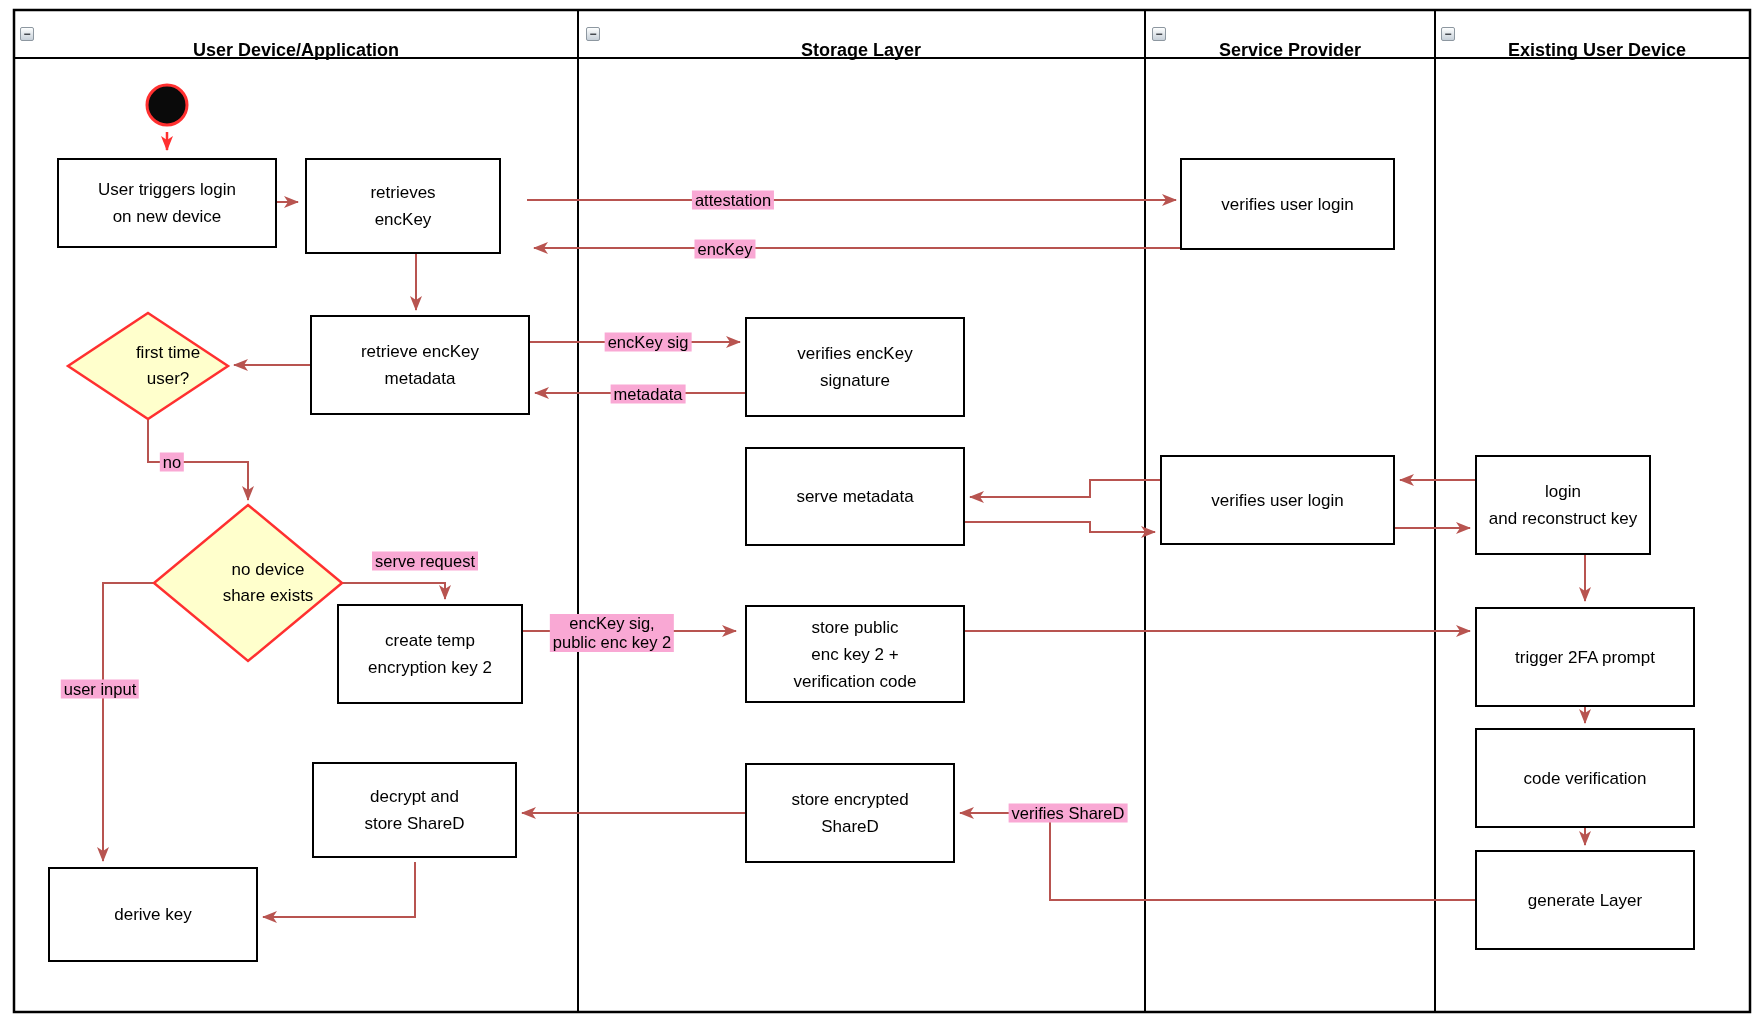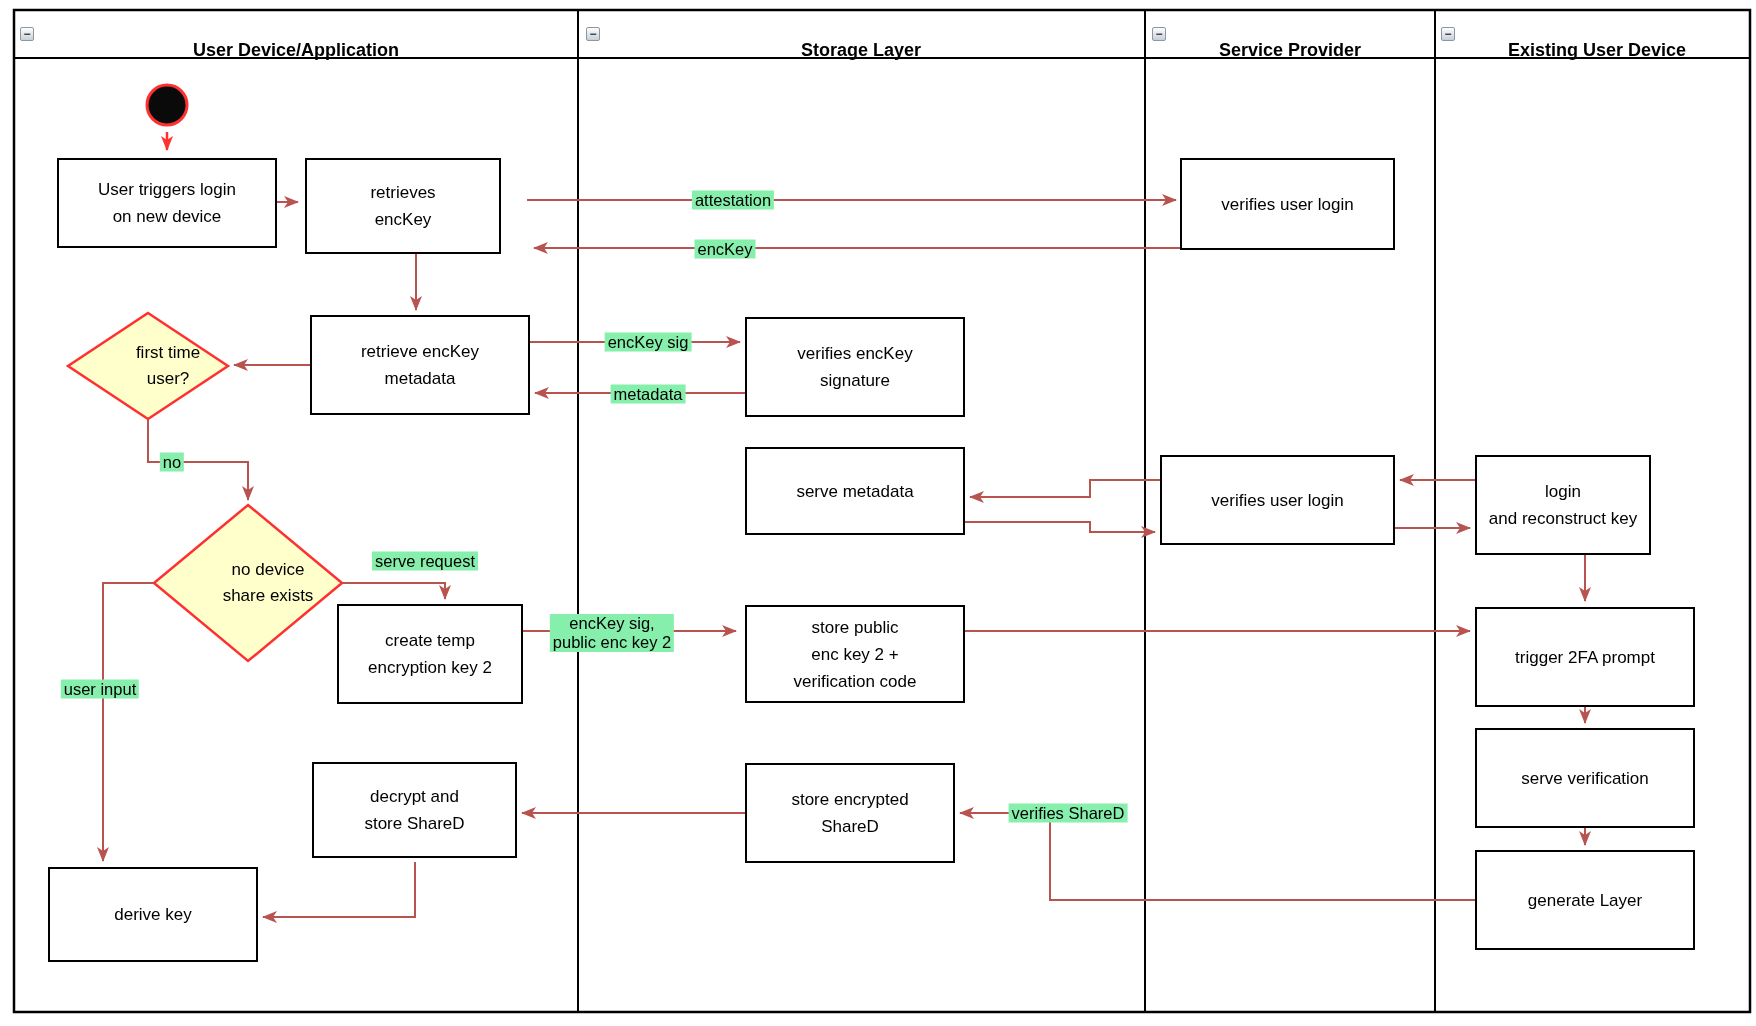--- a/index.html
+++ b/index.html
@@ -10,21 +10,21 @@
               font-weight:bold;white-space:nowrap;margin-top:15px;}
   .collapse{position:absolute;width:14px;height:14px;border:1px solid #8d97a0;
             border-radius:2px;background:linear-gradient(#fdfefe,#c7d0d9);
             font-size:12px;line-height:12px;text-align:center;color:#33383d;
             font-weight:bold;cursor:pointer;box-sizing:border-box;}
   .node{position:absolute;background:#ffffff;border:2px solid #000;
         display:flex;align-items:center;justify-content:center;text-align:center;
         font-size:17px;line-height:27px;white-space:pre-line;box-sizing:border-box;}
   .dtext{position:absolute;transform:translate(-50%,-50%);text-align:center;
          font-size:17px;line-height:26px;white-space:pre-line;margin-left:20px;}
-  .elabel{position:absolute;transform:translate(-50%,-50%);background:#86efac;
+  .elabel{position:absolute;transform:translate(-50%,-50%);background:#f9a8d4;
           padding:0 3px;font-size:16.5px;line-height:19px;white-space:pre-line;
           text-align:center;}
 </style>
 </head>
 <body>
 
 <div id="canvas">
 
   <svg id="wires" viewBox="0 0 1756 1026">
     <defs>
@@ -93,34 +93,34 @@
 store ShareD</div>
   <div class="node" style="left:48px;top:867px;width:210px;height:95px">derive key</div>
 
   <div class="dtext" style="left:148px;top:366px">first time
 user?</div>
   <div class="dtext" style="left:248px;top:583px">no device
 share exists</div>
 
   <div class="node" style="left:745px;top:317px;width:220px;height:100px">verifies encKey
 signature</div>
-  <div class="node" style="left:745px;top:447px;width:220px;height:88px">serve metadata</div>
+  <div class="node" style="left:745px;top:447px;width:220px;height:99px">serve metadata</div>
   <div class="node" style="left:745px;top:605px;width:220px;height:98px">store public
 enc key 2 +
 verification code</div>
   <div class="node" style="left:745px;top:763px;width:210px;height:100px">store encrypted
 ShareD</div>
 
   <div class="node" style="left:1180px;top:158px;width:215px;height:92px">verifies user login</div>
   <div class="node" style="left:1160px;top:455px;width:235px;height:90px">verifies user login</div>
 
   <div class="node" style="left:1475px;top:455px;width:176px;height:100px">login
 and reconstruct key</div>
   <div class="node" style="left:1475px;top:607px;width:220px;height:100px">trigger 2FA prompt</div>
-  <div class="node" style="left:1475px;top:728px;width:220px;height:100px">serve verification</div>
+  <div class="node" style="left:1475px;top:728px;width:220px;height:100px">code verification</div>
   <div class="node" style="left:1475px;top:850px;width:220px;height:100px">generate Layer</div>
 
   <div class="elabel" style="left:733px;top:200px">attestation</div>
   <div class="elabel" style="left:725px;top:249px">encKey</div>
   <div class="elabel" style="left:648px;top:342px">encKey sig</div>
   <div class="elabel" style="left:648px;top:394px">metadata</div>
   <div class="elabel" style="left:172px;top:462px">no</div>
   <div class="elabel" style="left:425px;top:561px">serve request</div>
   <div class="elabel" style="left:612px;top:633px">encKey sig,
 public enc key 2</div>

